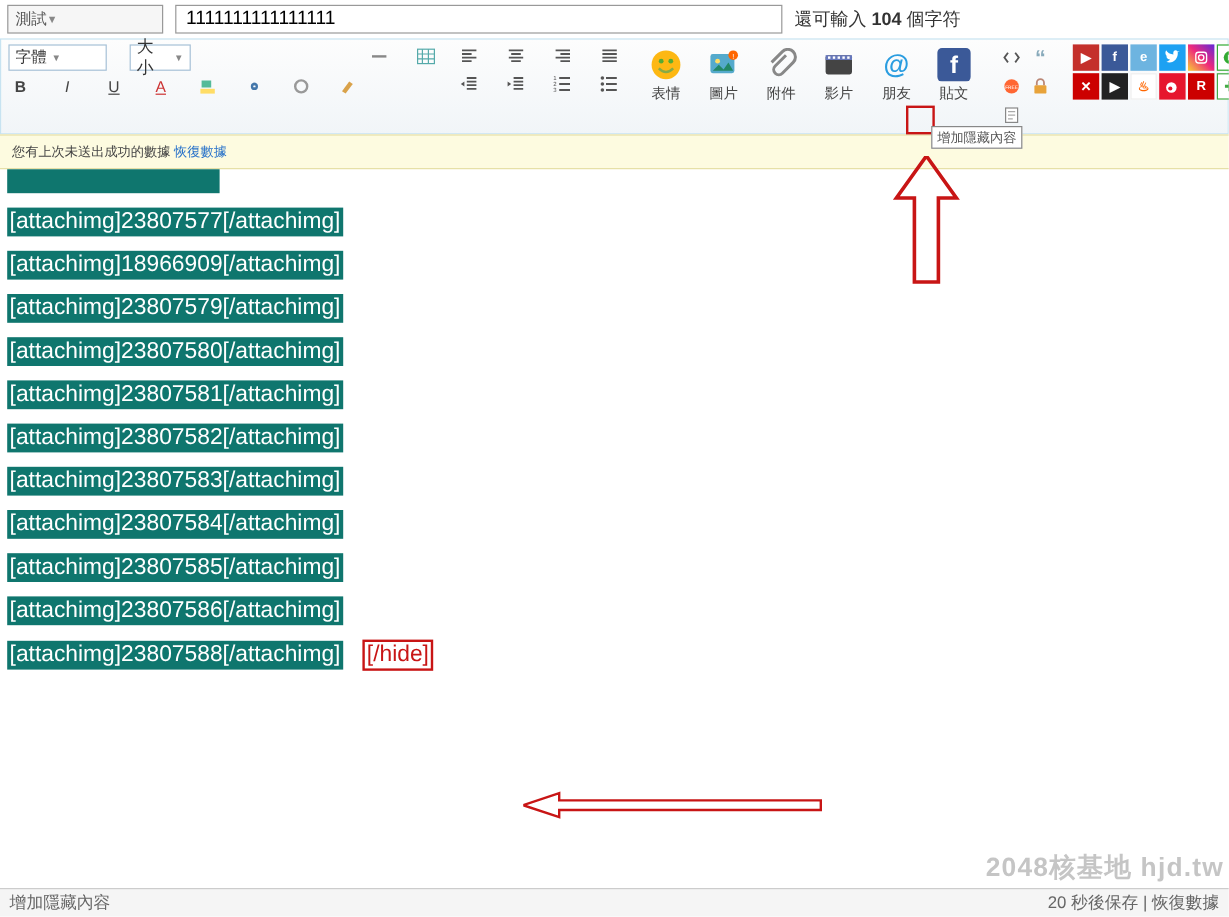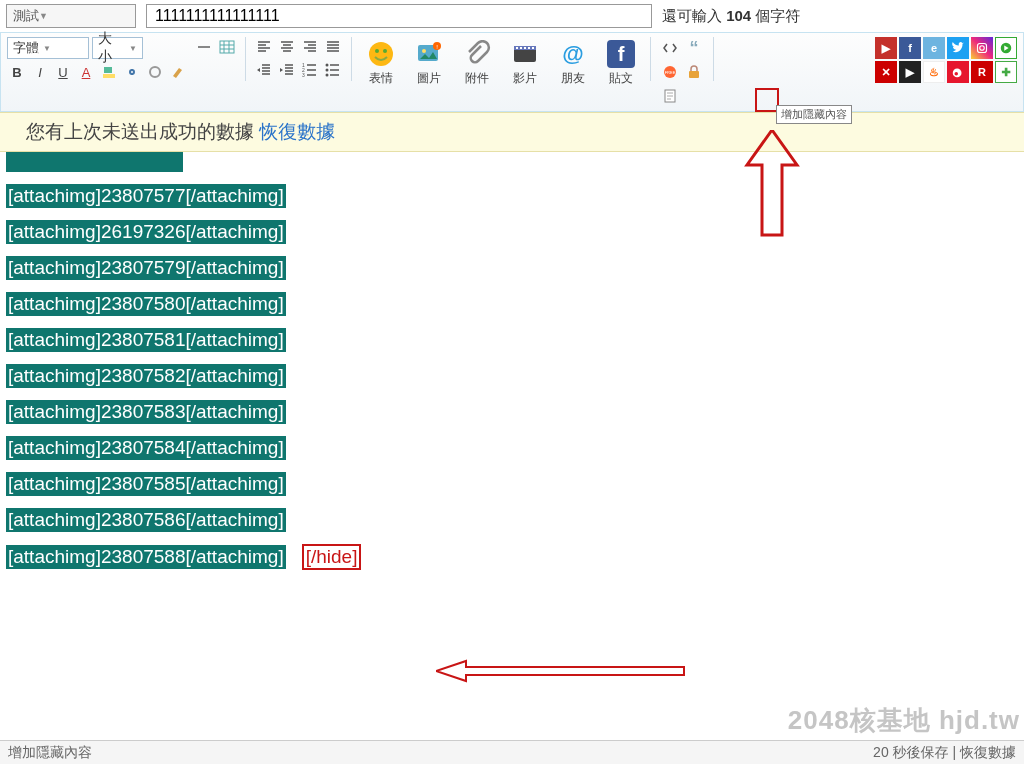--- a/index.html
+++ b/index.html
@@ -7,55 +7,55 @@
 
 .top-row { display: flex; align-items: center; padding: 4px 6px; gap: 10px; }
 .type-select { width: 130px; height: 24px; border: 1px solid #999; background: #f6f6f6; display: flex; align-items: center; justify-content: flex-start; padding: 0 6px; color: #555; }
 .type-select .arrow { font-size: 9px; color: #888; }
 .title-input { flex: none; width: 506px; height: 24px; border: 1px solid #999; padding: 2px 8px; font-size: 16px; }
 .char-count { font-size: 15px; color: #333; }
 .char-count b { font-weight: bold; }
 
 .toolbar-wrap { border: 1px solid #c7e3f1; background: linear-gradient(#fdfdfd,#f1f5f8); padding: 4px 6px; display: flex; align-items: flex-start; gap: 6px; }
 .tb-col { display: flex; flex-direction: column; gap: 3px; }
-.tb-row { display: flex; align-items: center; gap: 3px; }
+.tb-row { display: flex; align-items: center; gap: 19px; }
 .sel { height: 22px; border: 1px solid #a5c0d6; background: #fff; display: flex; align-items: center; padding: 0 5px; gap: 4px; color: #333; }
 .sel .arrow { font-size: 8px; color: #888; }
 .sel.font { width: 82px; }
 .sel.size { width: 51px; font-size: 14px; }
 .tb-ic { width: 20px; height: 20px; display: flex; align-items: center; justify-content: center; font-size: 13px; color: #444; cursor: pointer; }
 .tb-ic svg { width: 16px; height: 16px; }
 .sep { width: 1px; height: 44px; background: #cddbe6; margin: 0 2px; }
 
 .big-btn { display: flex; flex-direction: column; align-items: center; justify-content: flex-end; height: 50px; min-width: 42px; cursor: pointer; font-size: 12px; color: #444; gap: 2px; }
 .big-btn .bi { width: 28px; height: 28px; display: flex; align-items: center; justify-content: center; }
 
 .mini-grid { display: grid; grid-template-columns: repeat(2, 22px); grid-auto-rows: 22px; gap: 2px; }
 .mini-grid .mc { width: 22px; height: 22px; display: flex; align-items: center; justify-content: center; }
 
 .social-col { display: flex; flex-direction: column; gap: 2px; margin-left: auto; }
 .social-row { display: flex; gap: 2px; }
 .soc { width: 22px; height: 22px; display: flex; align-items: center; justify-content: center; font-size: 11px; font-weight: bold; color: #fff; }
 
-.notice-bar { background: #fdfbe0; border-bottom: 1px solid #e6e0a7; padding: 6px 26px; font-size: 19px; color: #444; border-top:1px solid #e6e0a7;}
+.notice-bar { background: #fdfbe0; border-bottom: 1px solid #e6e0a7; padding: 6px 10px; font-size: 11px; color: #444; border-top:1px solid #e6e0a7;}
 .notice-bar a { color: #2a73c9; }
 
 .editor-area { padding: 2px 6px 0 6px; height: 562px; overflow: hidden; }
 .tag-line { margin-bottom: 12px; }
 .sel-tag { display: inline-block; background: #0f766e; color: #fff; font-size: 19px; padding: 1px 2px; font-family: Arial; }
 .hide-tag { display: inline-block; border: 2px solid #c81515; color: #c81515; font-size: 19px; padding: 0 2px; font-family: Arial; margin-left: 16px; font-weight: normal; }
 
 .status-bar { position: absolute; bottom: 0; left: 0; right: 0; height: 24px; border-top: 1px solid #ccc; background: #f5f5f5; display: flex; align-items: center; padding: 0 8px; font-size: 14px; color: #666; justify-content: space-between; }
 
 .red-arrow-up { position: absolute; left: 742px; top: 130px; }
 .red-arrow-left { position: absolute; left: 436px; top: 659px; }
 .tooltip-hidden { position: absolute; left: 776px; top: 105px; background: #fff; border: 1px solid #888; padding: 1px 4px; font-size: 11px; color: #555; }
 .lock-highlight { position:absolute; left:755px; top:88px; width:24px; height:24px; border:2px solid #c81515; }
 
-.watermark { position: absolute; right: 4px; bottom: 26px; font-size: 26px; font-weight: bold; color: #bbb; opacity: 0.85; letter-spacing: 1px; font-family: "SimHei", Arial; }
+.watermark { position: absolute; right: 4px; bottom: 26px; font-size: 22px; font-weight: bold; color: #bbb; opacity: 0.85; letter-spacing: 1px; font-family: "SimHei", Arial; }
 </style>
 </head>
 <body>
 
 <div class="top-row">
   <div class="type-select">
     <span>測試</span>
     <span class="arrow">▼</span>
   </div>
   <input class="title-input" value="1111111111111111" style="">
@@ -324,21 +324,21 @@
 </div>
 
 <div class="notice-bar">
   <span>您有上次未送出成功的數據 </span><a>恢復數據</a>
 </div>
 
 <div class="editor-area">
   <div class="tag-line" style="margin-top:-6px"><span class="sel-tag" style="padding:1px 170px 1px 2px">&nbsp;</span></div>
   <div id="lines">
       <div class="tag-line"><span class="sel-tag">[attachimg]23807577[/attachimg]</span></div>
-      <div class="tag-line"><span class="sel-tag">[attachimg]26197326[/attachimg]</span></div>
+      <div class="tag-line"><span class="sel-tag">[attachimg]18966909[/attachimg]</span></div>
       <div class="tag-line"><span class="sel-tag">[attachimg]23807579[/attachimg]</span></div>
       <div class="tag-line"><span class="sel-tag">[attachimg]23807580[/attachimg]</span></div>
       <div class="tag-line"><span class="sel-tag">[attachimg]23807581[/attachimg]</span></div>
       <div class="tag-line"><span class="sel-tag">[attachimg]23807582[/attachimg]</span></div>
       <div class="tag-line"><span class="sel-tag">[attachimg]23807583[/attachimg]</span></div>
       <div class="tag-line"><span class="sel-tag">[attachimg]23807584[/attachimg]</span></div>
       <div class="tag-line"><span class="sel-tag">[attachimg]23807585[/attachimg]</span></div>
       <div class="tag-line"><span class="sel-tag">[attachimg]23807586[/attachimg]</span></div>
     </div>
   <div class="tag-line">

